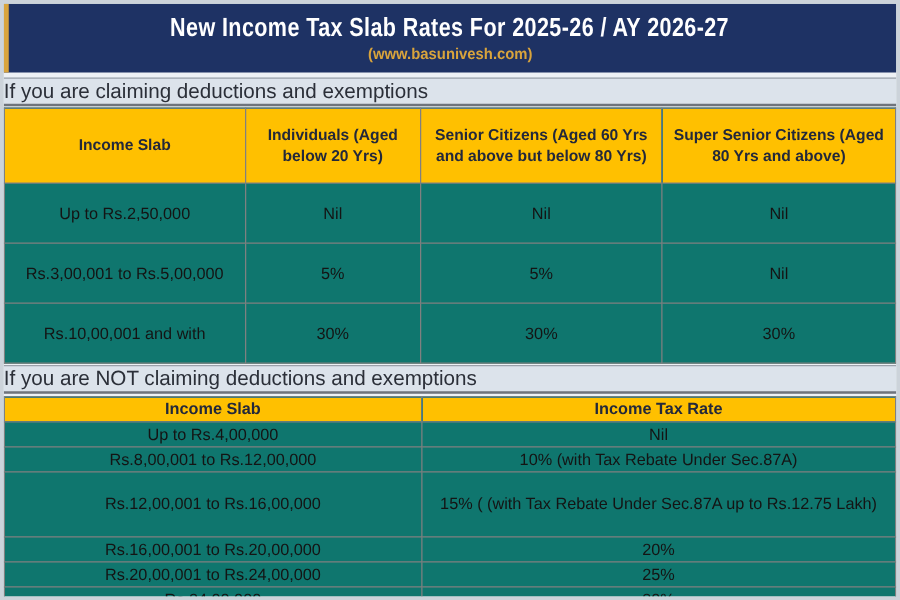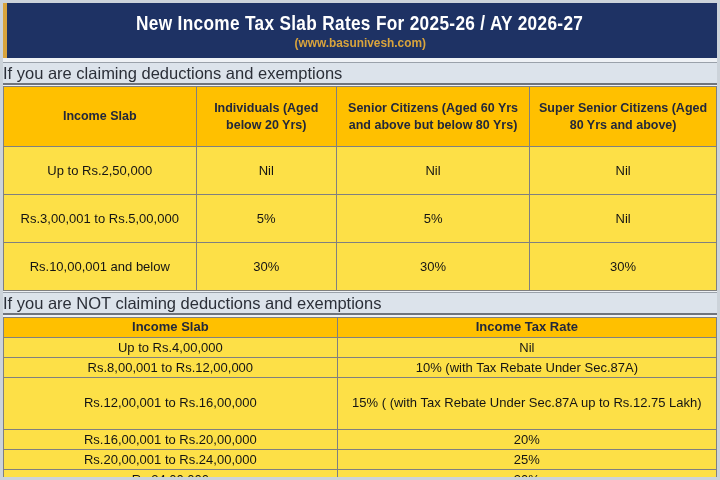--- a/index.html
+++ b/index.html
@@ -32,21 +32,21 @@
   
   .band{
     box-sizing:border-box;height:23px;background:var(--band_bg);
     border-top:1px solid #9aa1aa;border-bottom:2px solid #6f747c;
     display:flex;align-items:center;justify-content:flex-start;
     font-size:16.5px;color:#2b2f38;
   }
   .band-1{margin:4px 0 1px;}
   .band-2{margin:1px 0 2px;}
   
-  table{width:100%;border-collapse:collapse;table-layout:fixed;background:#fde047;}
+  table{width:100%;border-collapse:collapse;table-layout:fixed;background:#0f766e;}
   th,td{
     box-sizing:border-box;border:1px solid var(--border);
     text-align:center;vertical-align:middle;overflow:hidden;
   }
   th{
     background:var(--gold);color:var(--header_text);
     font-weight:bold;line-height:1.3;
   }
   .t1 th{height:60px;font-size:12.5px;padding:0 6px;}
   .t1 td{height:20px;font-size:13px;color:#141414;padding:16px 4px;}
@@ -91,21 +91,21 @@
         <td>Nil</td>
         <td>Nil</td>
       </tr>
       <tr>
         <td>Rs.3,00,001 to Rs.5,00,000</td>
         <td>5%</td>
         <td>5%</td>
         <td>Nil</td>
       </tr>
       <tr>
-        <td>Rs.10,00,001 and below</td>
+        <td>Rs.10,00,001 and with</td>
         <td>30%</td>
         <td>30%</td>
         <td>30%</td>
       </tr>
     </tbody>
   </table>
 
   <div class="band band-2">
     <span>If you are NOT claiming deductions and exemptions</span>
   </div>

